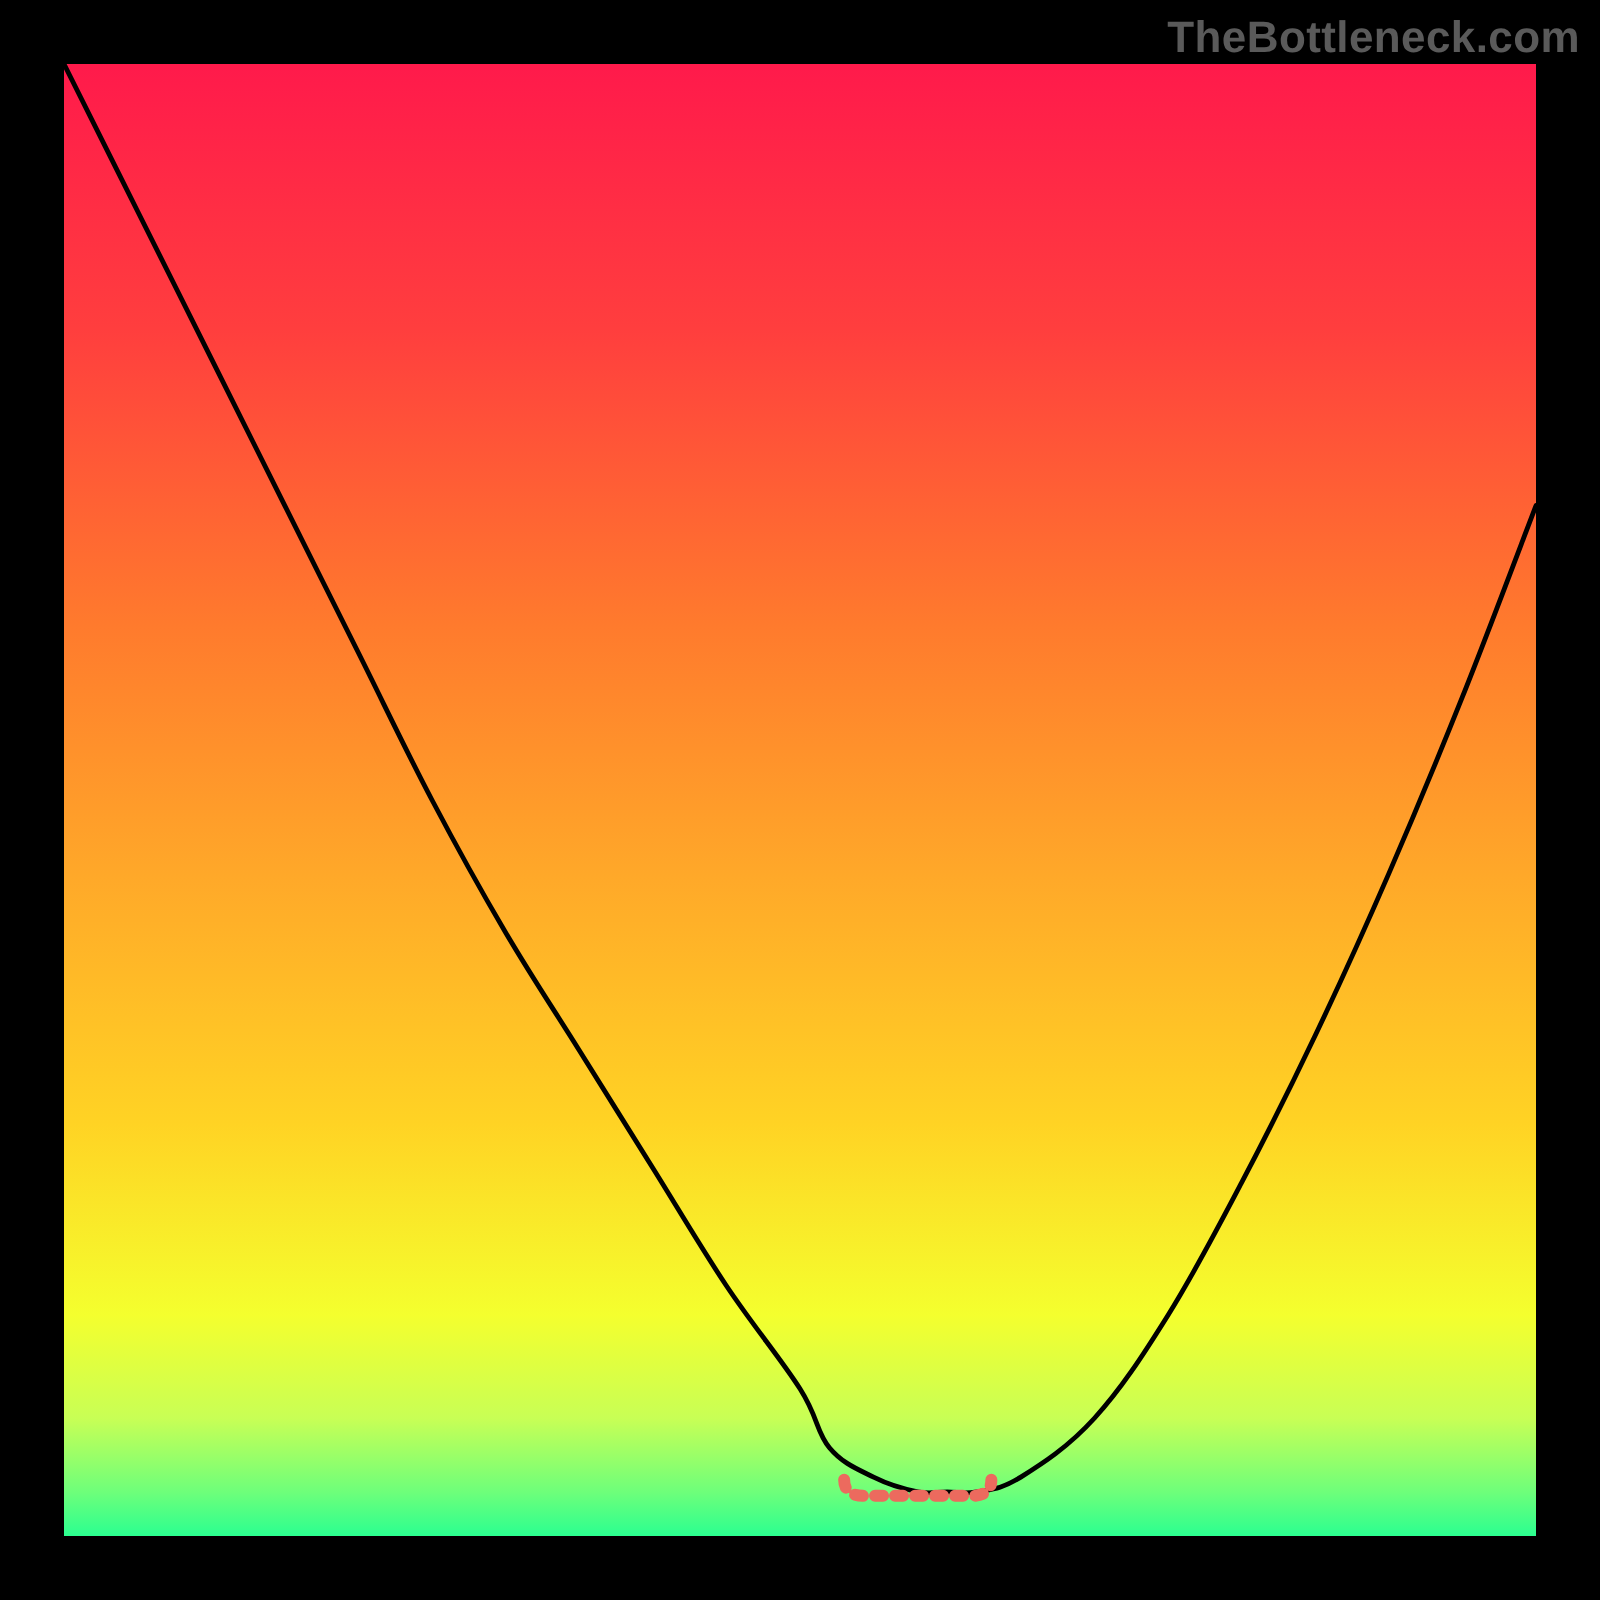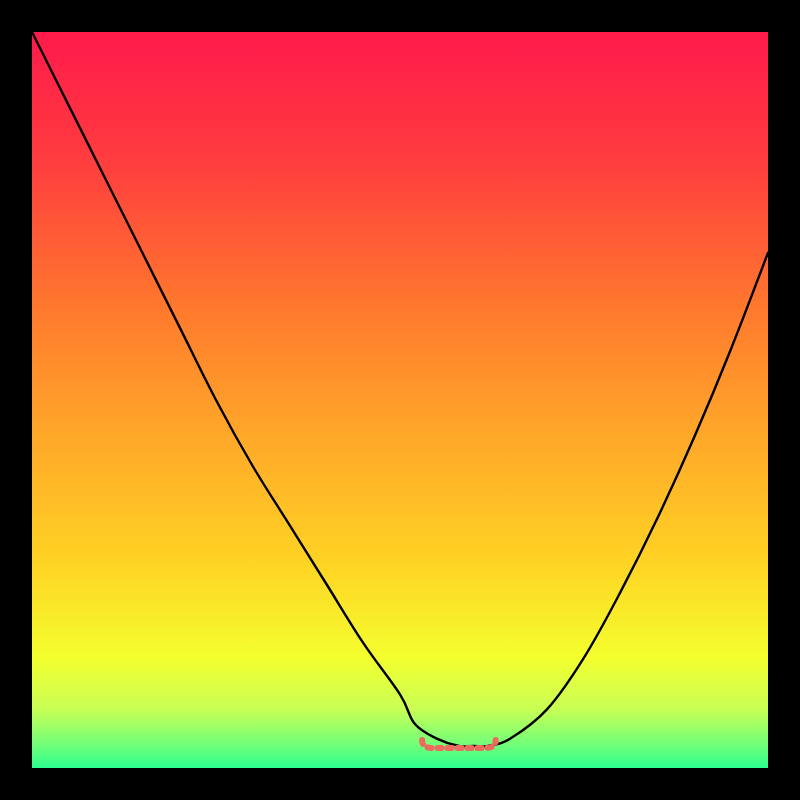--- a/index.html
+++ b/index.html
@@ -52,13 +52,14 @@
 
     <rect x="0" y="0" width="800" height="800" fill="#000"></rect>
 
     <rect id="plot-bg" fill="url(#bg-grad)" x="32" y="32" width="736" height="736"></rect>
 
     <path id="curve-path" fill="none" stroke-width="2.4" stroke-linecap="round" stroke-linejoin="round" d="M 32 32 C 38.624 45.248, 55.55200000000001 79.10399999999998, 68.80000000000001 105.59999999999998 C 82.04800000000002 132.09599999999998, 92.35200000000002 152.70399999999995, 105.60000000000001 179.19999999999996 C 118.848 205.69599999999997, 129.152 226.30400000000003, 142.39999999999998 252.80000000000004 C 155.64799999999997 279.29600000000005, 165.95200000000003 299.90400000000005, 179.20000000000002 326.40000000000003 C 192.448 352.896, 202.752 374.8288, 216 400 C 229.248 425.1712, 239.552 443.7184000000001, 252.79999999999998 466.24000000000007 C 266.048 488.76160000000004, 276.352 503.9231999999999, 289.59999999999997 525.1199999999999 C 302.84799999999996 546.3167999999998, 313.15200000000004 562.8032, 326.40000000000003 584 C 339.648 605.1968, 349.952 623.008, 363.2 642.88 C 376.448 662.752, 390.7264 679.8272, 400 694.4 C 409.2736 708.9728, 408.096 715.8911999999999, 414.72 723.8399999999999 C 421.34400000000005 731.7887999999999, 428.8512 734.5855999999999, 436.8 738.56 C 444.7488 742.5344, 452.25600000000003 744.5952, 458.88 745.92 C 465.50399999999996 747.2447999999999, 468.3008 745.92, 473.59999999999997 745.92 C 478.89919999999995 745.92, 481.69599999999997 747.2447999999999, 488.32 745.92 C 494.944 744.5952, 499.80160000000006 745.184, 510.40000000000003 738.56 C 520.9984000000001 731.9359999999999, 533.9519999999999 723.6928, 547.1999999999999 709.12 C 560.448 694.5472, 570.752 678.7968000000001, 584 657.6 C 597.248 636.4032, 607.552 616.5312, 620.8000000000001 591.36 C 634.0480000000001 566.1888, 644.3520000000001 545.5808, 657.6 517.76 C 670.848 489.93919999999997, 681.152 467.2704, 694.4 436.8 C 707.6479999999999 406.3296, 717.9519999999999 381.6, 731.1999999999999 348.48 C 744.448 315.36, 761.376 270.02240000000006, 768 252.80000000000004" stroke="#000000"></path>
 
     <path id="accent-path" fill="none" stroke-width="6" stroke-linecap="round" stroke-dasharray="4 6" d="M 422.08000000000004 739.92 Q 422.08000000000004 747.92 432.08000000000004 747.92 L 485.68 747.92 Q 495.68 747.92 495.68 739.92" stroke="#ec6a5e"></path>
   </svg>
 
+  <div class="watermark">TheBottleneck.com</div>
 </div>
 
 </body></html>

